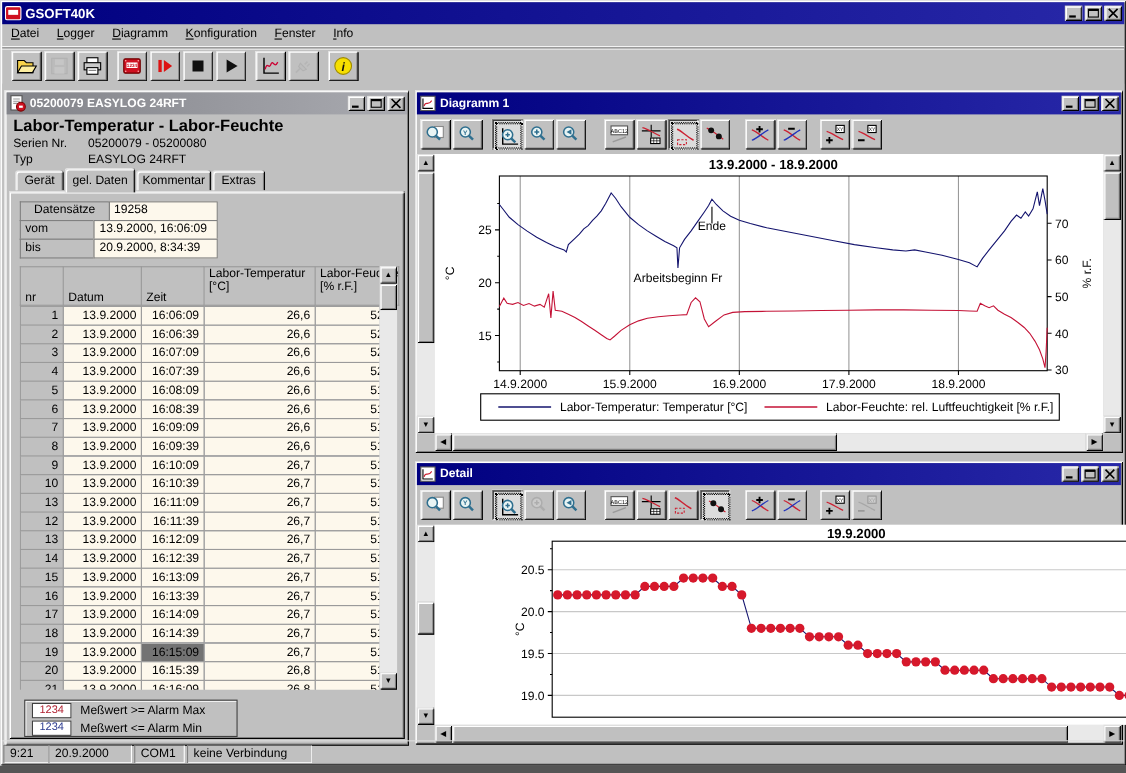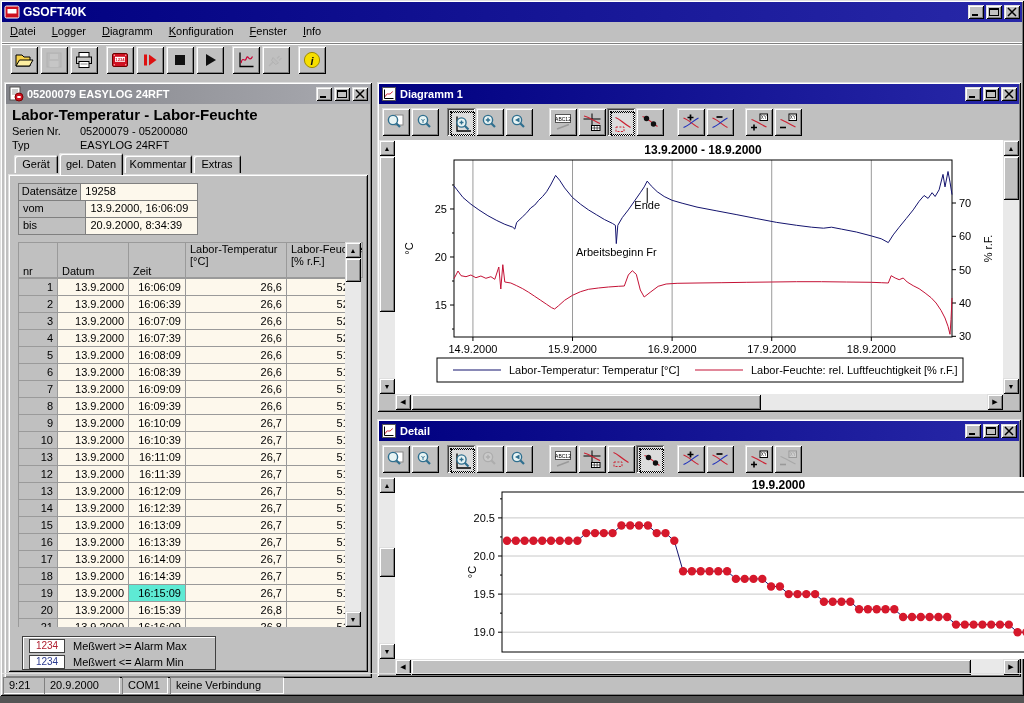--- a/index.html
+++ b/index.html
@@ -211,21 +211,21 @@
           <div class="tab" style="left: 2px; width: 44px;">Gerät</div>
           <div class="tab active" style="left: 47px; width: 64px;">gel. Daten</div>
           <div class="tab" style="left: 112px; width: 68px;">Kommentar</div>
           <div class="tab" style="left: 181px; width: 48px;">Extras</div>
         </div>
 
       <div class="abs bevel" id="tabpanel" style="left:4px;top:92px;width:360px;height:498px;z-index:2;">
 
         <div class="abs" id="infogrid" style="left:10px;top:9px;width:180px;">
             <div style="display: flex; height: 17px;">
-              <div class="cellL" style="width: 66px; padding: 1px 0; margin-bottom: -1px; text-align: center;">Datensätze</div>
+              <div class="cellL" style="width: 66px; padding: 1px 12px; margin-bottom: -1px;">Datensätze</div>
               <div class="cellV" style="width: 116px; padding: 1px 4px; margin-bottom: -1px; margin-left: -1px;">19258</div>
             </div>
             <div style="display: flex; height: 17px;">
               <div class="cellL" style="width: 66px; padding: 1px 4px; margin-bottom: -1px;">vom</div>
               <div class="cellV" style="width: 116px; padding: 1px 4px; margin-bottom: -1px; margin-left: -1px;">13.9.2000, 16:06:09</div>
             </div>
             <div style="display: flex; height: 17px;">
               <div class="cellL" style="width: 66px; padding: 1px 4px; margin-bottom: -1px;">bis</div>
               <div class="cellV" style="width: 116px; padding: 1px 4px; margin-bottom: -1px; margin-left: -1px;">20.9.2000, 8:34:39</div>
             </div>
@@ -369,21 +369,21 @@
                   <tr>
                     <td style="width: 30px; text-align: right; background: rgb(192, 192, 192);">18</td>
                     <td style="width: 62px; text-align: right; background: rgb(253, 248, 236);">13.9.2000</td>
                     <td style="width: 48px; text-align: right; background: rgb(253, 248, 236);">16:14:39</td>
                     <td style="width: 92px; text-align: right; background: rgb(253, 248, 236);">26,7</td>
                     <td style="width: 67px; text-align: right; background: rgb(253, 248, 236);">51,3</td>
                   </tr>
                   <tr>
                     <td style="width: 30px; text-align: right; background: rgb(192, 192, 192);">19</td>
                     <td style="width: 62px; text-align: right; background: rgb(253, 248, 236);">13.9.2000</td>
-                    <td style="width: 48px; text-align: right; background: #5eead4;">16:15:09</td>
+                    <td style="width: 48px; text-align: right; background: #737373;">16:15:09</td>
                     <td style="width: 92px; text-align: right; background: rgb(253, 248, 236);">26,7</td>
                     <td style="width: 67px; text-align: right; background: rgb(253, 248, 236);">51,3</td>
                   </tr>
                   <tr>
                     <td style="width: 30px; text-align: right; background: rgb(192, 192, 192);">20</td>
                     <td style="width: 62px; text-align: right; background: rgb(253, 248, 236);">13.9.2000</td>
                     <td style="width: 48px; text-align: right; background: rgb(253, 248, 236);">16:15:39</td>
                     <td style="width: 92px; text-align: right; background: rgb(253, 248, 236);">26,8</td>
                     <td style="width: 67px; text-align: right; background: rgb(253, 248, 236);">51,2</td>
                   </tr>

